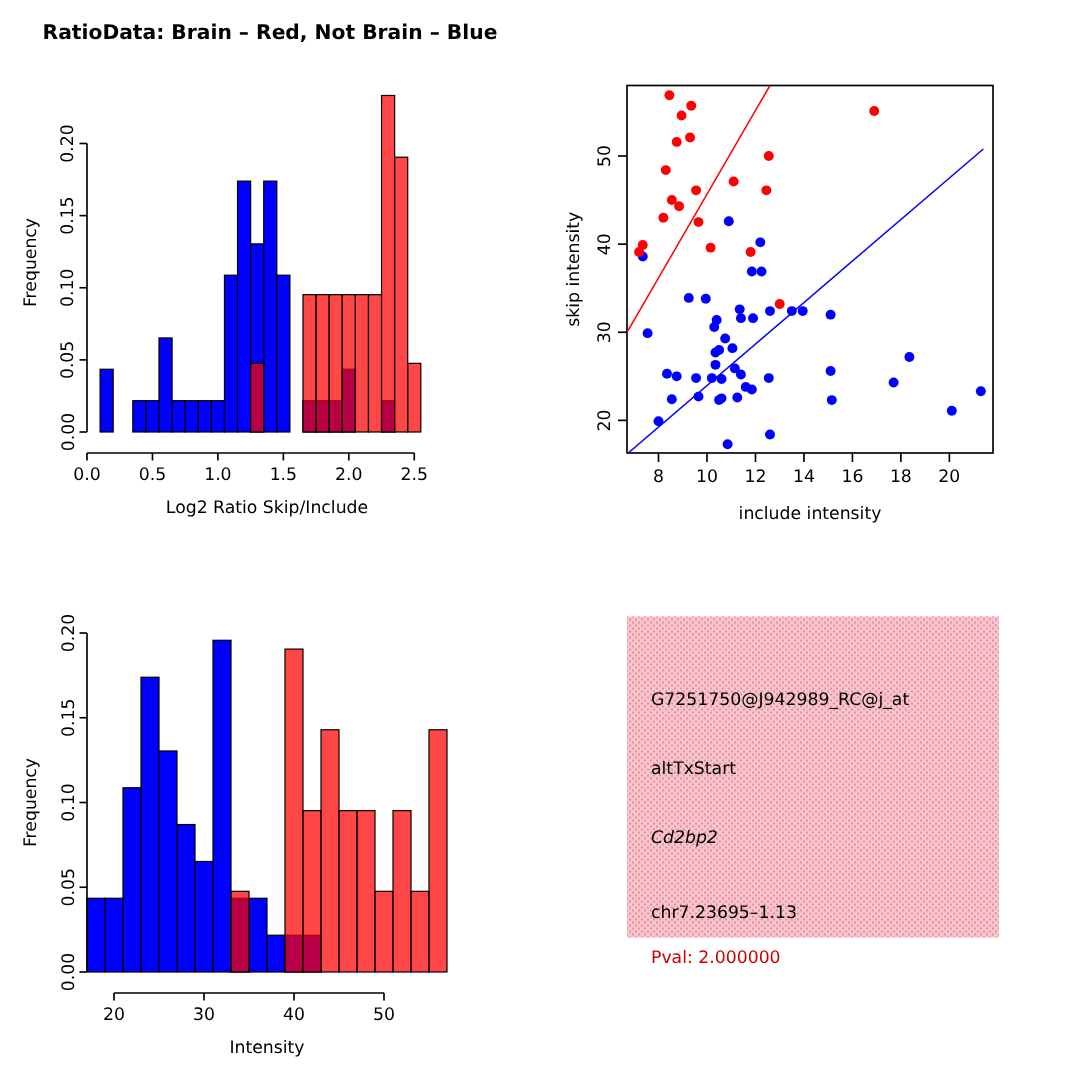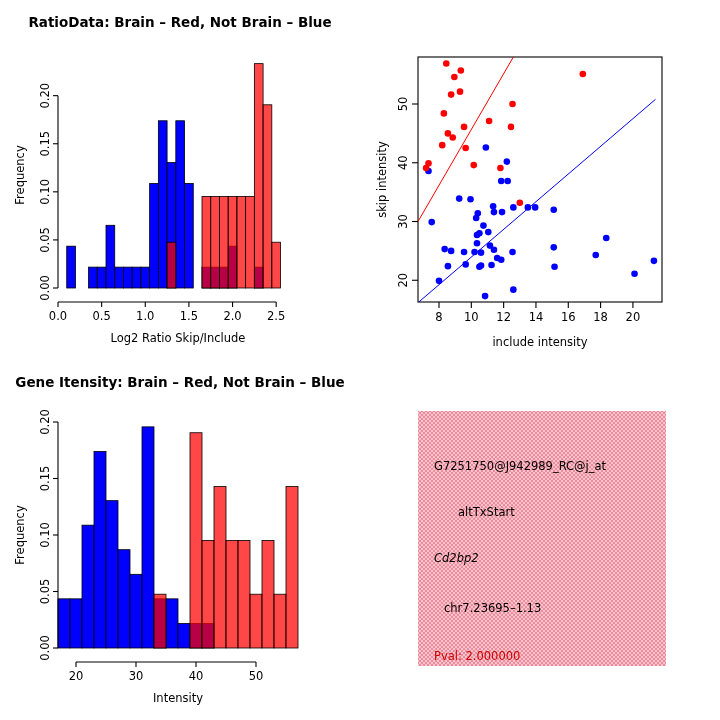--- a/index.html
+++ b/index.html
@@ -56,42 +56,42 @@
     fill: #000000;
     font-family: "DejaVu Sans", sans-serif;
   }
 
   
   #info-box {
     position: absolute;
     left: 58px;
     top: 51px;
     width: 248px;
-    height: 255px;
+    height: 214px;
     background-color: #f6c6ce;
     background-image:
       radial-gradient(#f08a9b 0.8px, transparent 0.9px),
       radial-gradient(#f08a9b 0.8px, transparent 0.9px);
     background-size: 4px 4px, 4px 4px;
     background-position: 0 0, 2px 2px;
   }
   .info-line {
     position: absolute;
     left: 16px;
     font-size: 11.5px;
     color: #000000;
     white-space: nowrap;
     font-family: "DejaVu Sans", sans-serif;
   }
   .info-line.pval { color: #cc0000; }
   #info-line-0 { top: 48px; }
-  #info-line-1 { top: 94px; margin-left: 24px; }
+  #info-line-1 { top: 94px; }
   #info-line-2 { top: 140px; font-style: italic; }
-  #info-line-3 { top: 190px; margin-left: 10px; }
-  #info-line-4 { top: 238px; }
+  #info-line-3 { top: 190px; }
+  #info-line-4 { top: 220px; }
 </style>
 </head>
 <body>
 
 <div id="page">
 
   <div class="panel" id="panel-ratio-hist">
     <div class="panel-title">RatioData: Brain – Red, Not Brain – Blue</div>
     <svg class="plot-svg" id="svg-ratio-hist" width="360" height="360">
         <g>
@@ -254,21 +254,20 @@
           <path d="M 240.5960264900662 302 L 240.5960264900662 308" stroke="#000" stroke-width="1.1"></path>
           <text x="240.5960264900662" y="321" class="tick-label" text-anchor="middle">18</text>
           <path d="M 272.9139072847682 302 L 272.9139072847682 308" stroke="#000" stroke-width="1.1"></path>
           <text x="272.9139072847682" y="321" class="tick-label" text-anchor="middle">20</text>
           <text x="180" y="346" class="axis-label" text-anchor="middle">include intensity</text>
         </g>
       </svg>
   </div>
 
   <div class="panel" id="panel-gene-hist">
-    <div class="panel-title">Gene Itensity: Brain – Red, Not Brain – Blue</div>
     <svg class="plot-svg" id="svg-gene-hist" width="360" height="360">
         <g>
           <rect x="58" y="238.845" width="12" height="49.155" fill="#0000FF" stroke="#000000" stroke-width="0.8"></rect>
           <rect x="70" y="238.845" width="12" height="49.155" fill="#0000FF" stroke="#000000" stroke-width="0.8"></rect>
           <rect x="82" y="165.16899999999998" width="12" height="122.83100000000002" fill="#0000FF" stroke="#000000" stroke-width="0.8"></rect>
           <rect x="94" y="91.49300000000002" width="12" height="196.50699999999998" fill="#0000FF" stroke="#000000" stroke-width="0.8"></rect>
           <rect x="106" y="140.64800000000002" width="12" height="147.35199999999998" fill="#0000FF" stroke="#000000" stroke-width="0.8"></rect>
           <rect x="118" y="189.69" width="12" height="98.31" fill="#0000FF" stroke="#000000" stroke-width="0.8"></rect>
           <rect x="130" y="214.324" width="12" height="73.67599999999999" fill="#0000FF" stroke="#000000" stroke-width="0.8"></rect>
           <rect x="142" y="66.85899999999998" width="12" height="221.14100000000002" fill="#0000FF" stroke="#000000" stroke-width="0.8"></rect>

